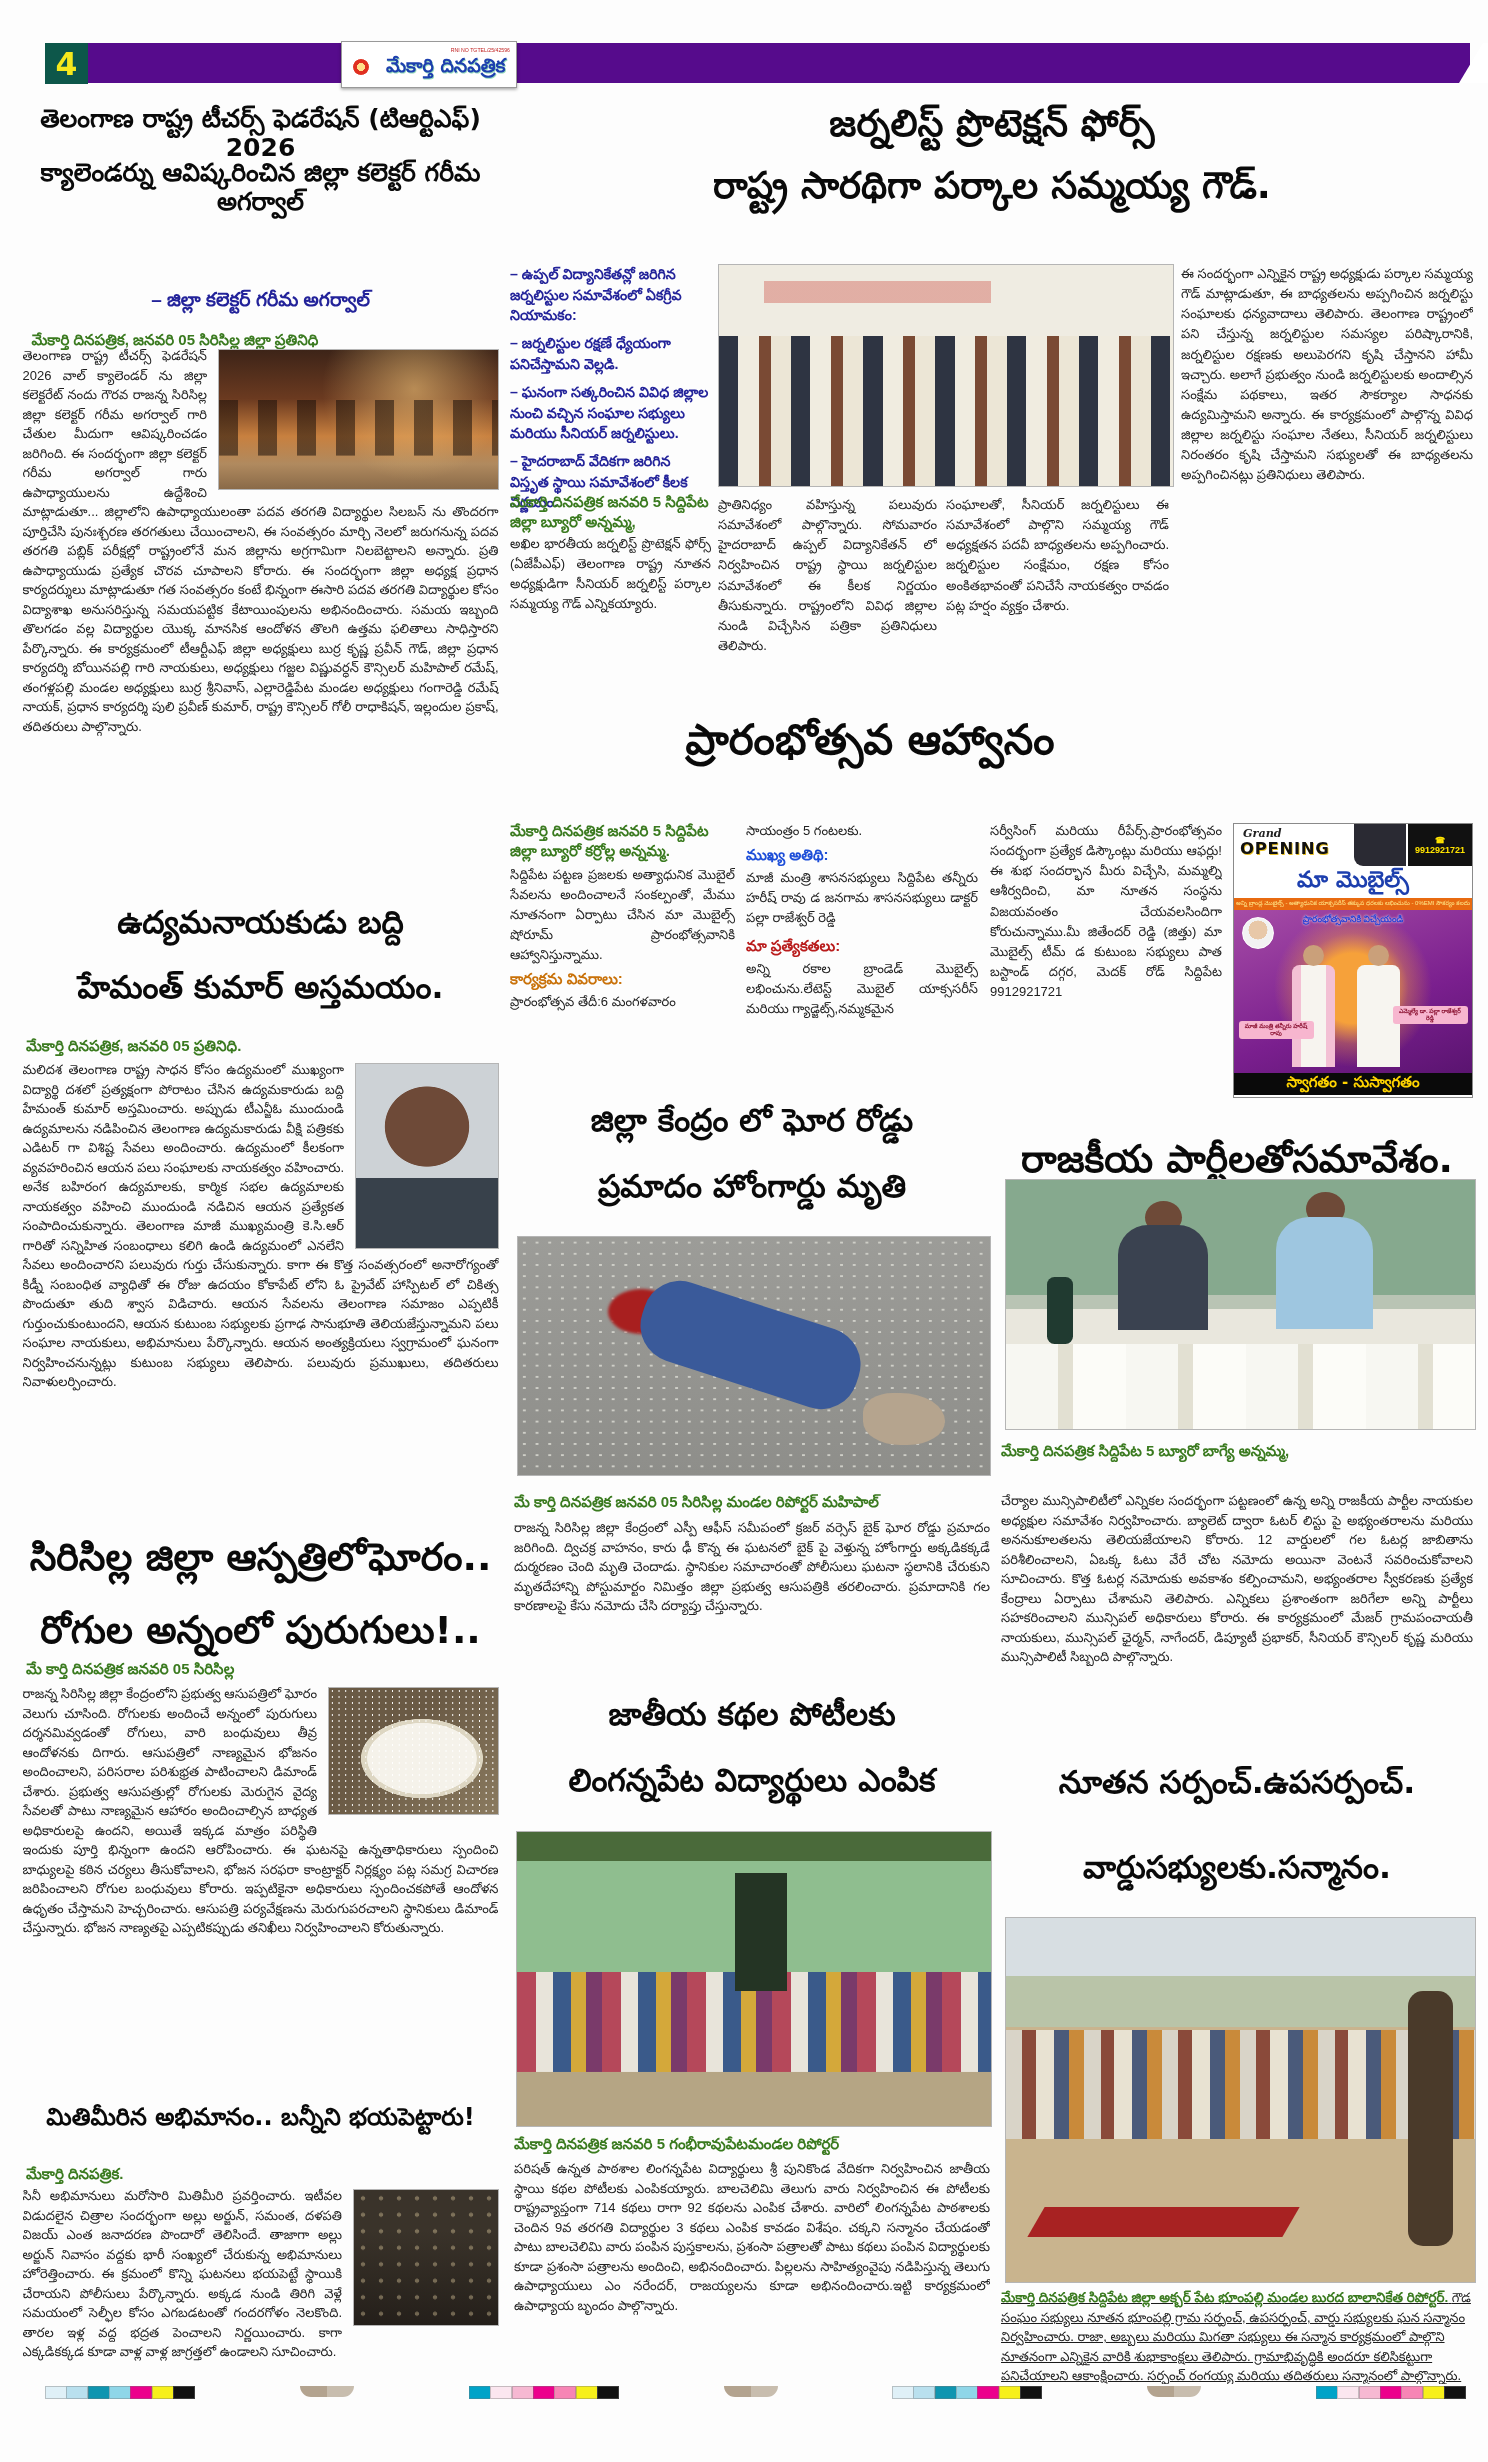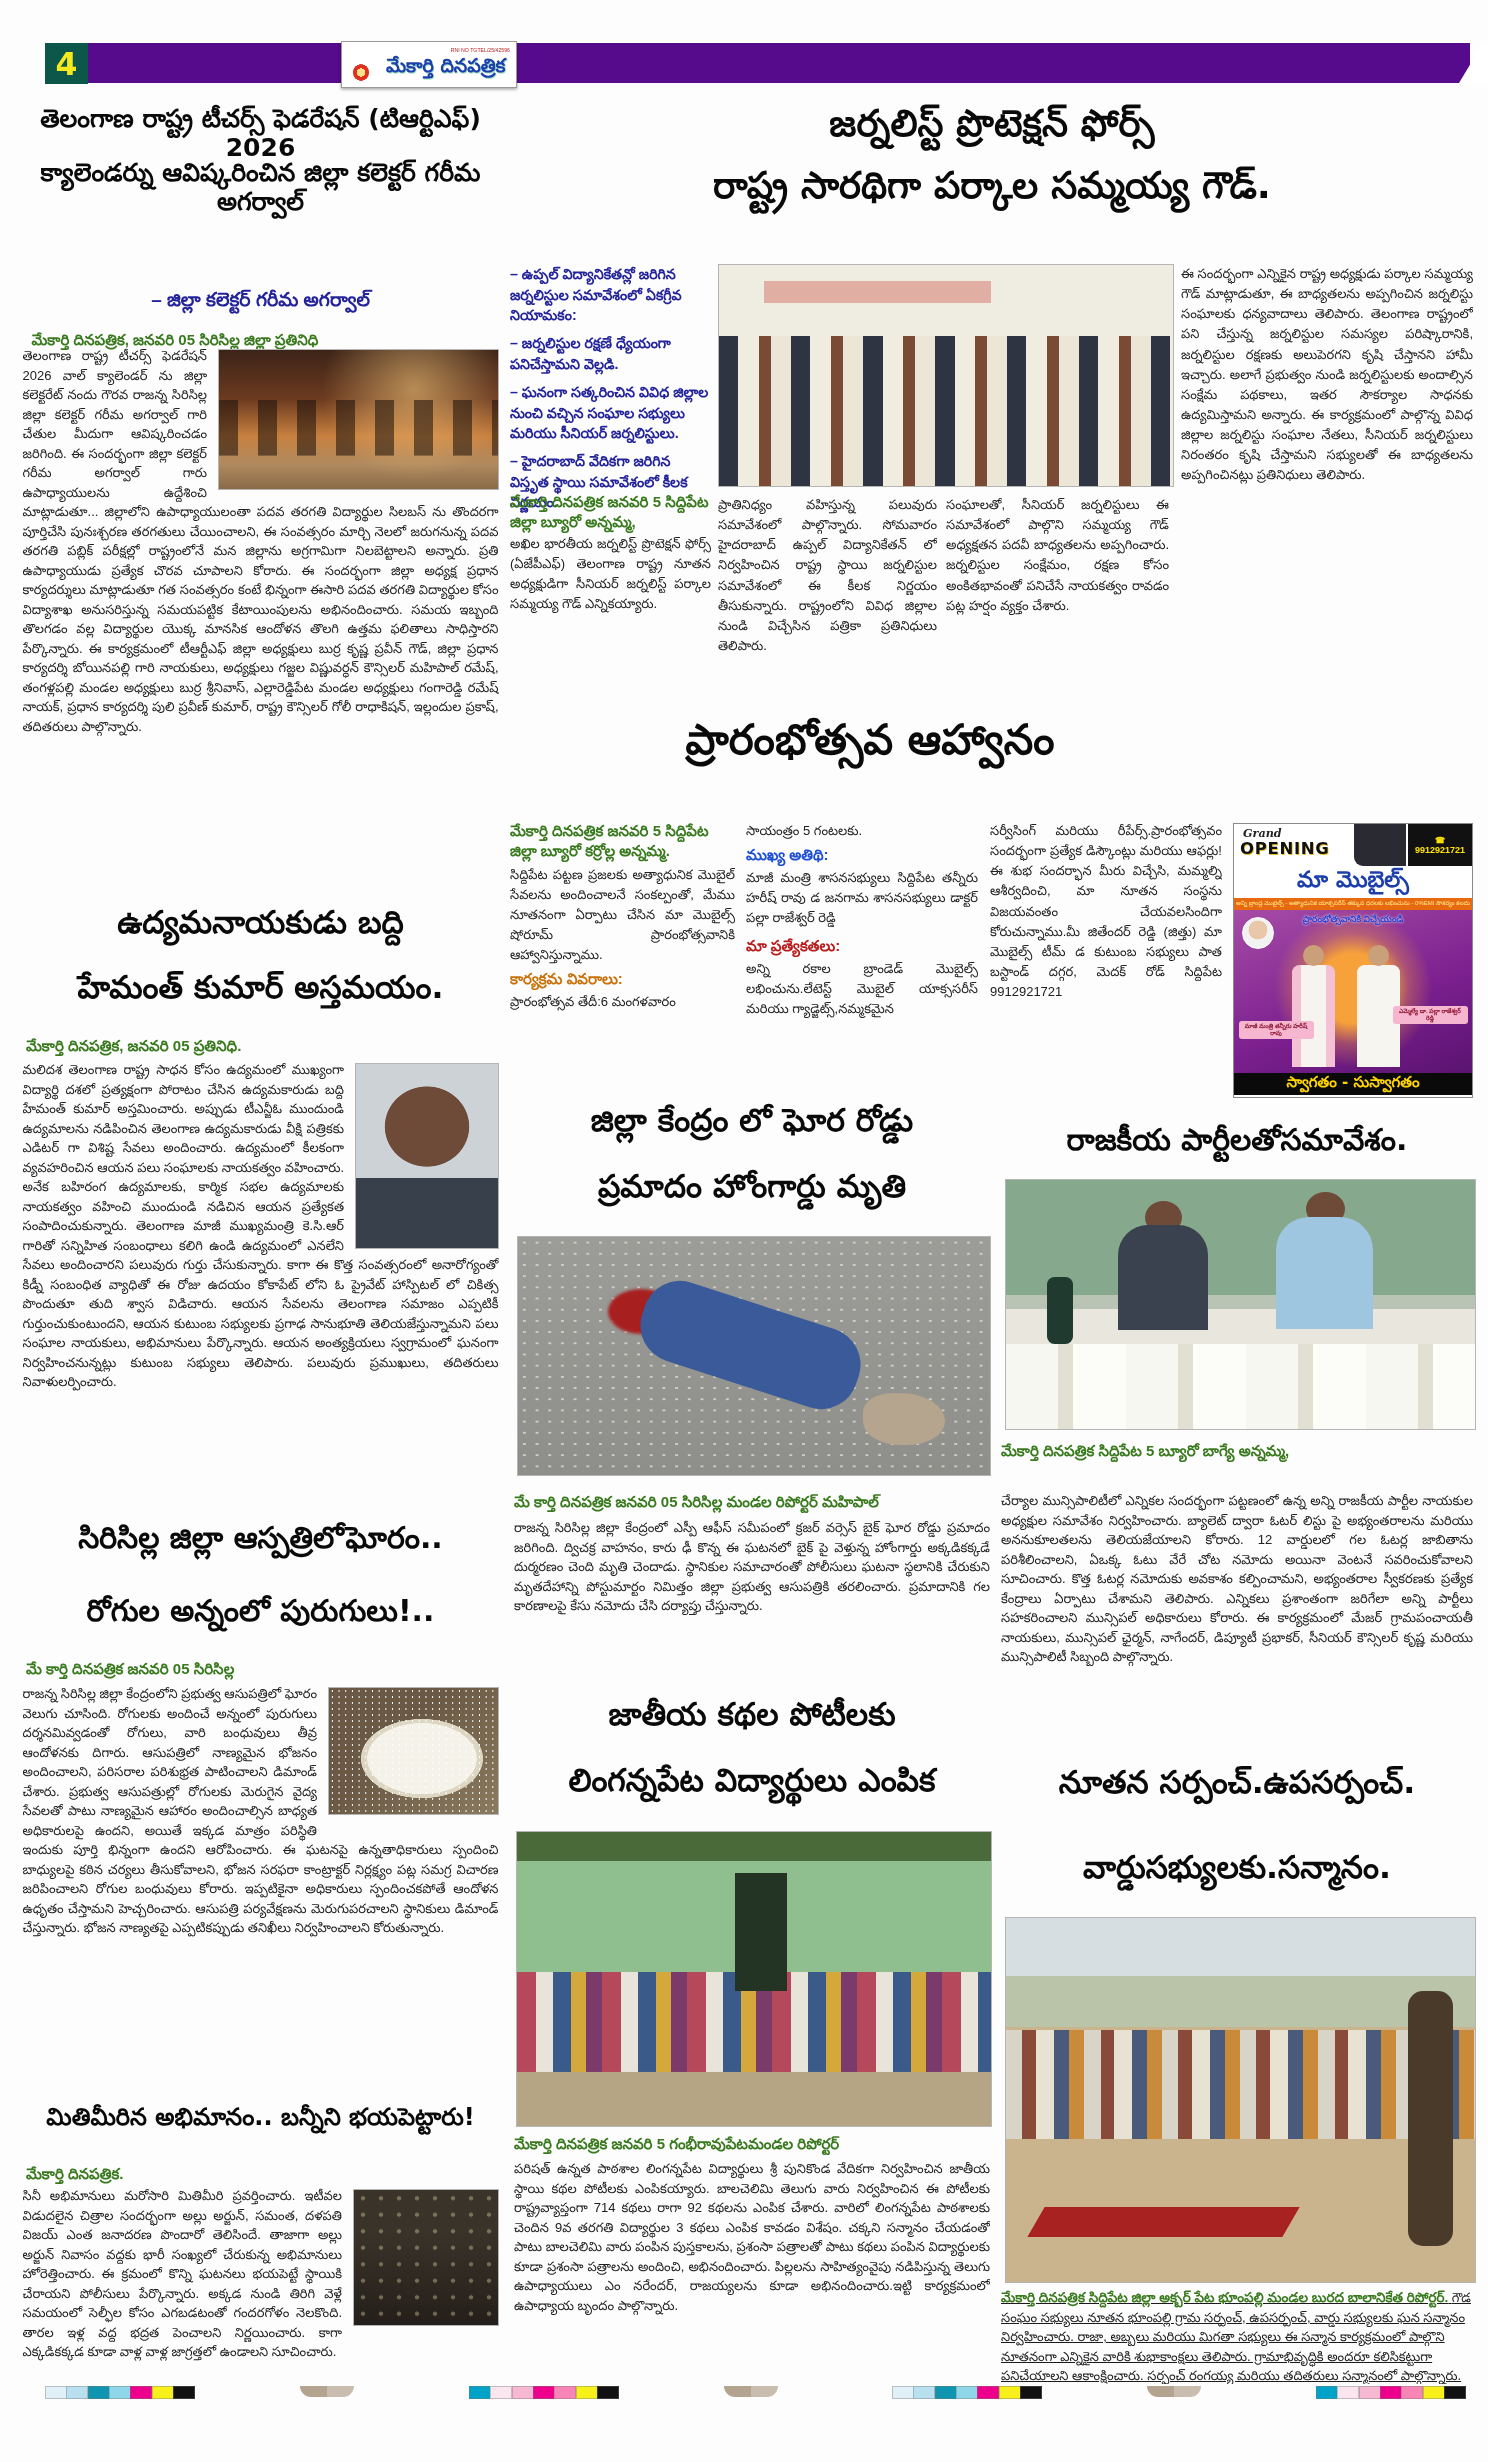--- a/index.html
+++ b/index.html
@@ -9,38 +9,38 @@
   
   .hdr-bar{left:45px;top:43px;width:1425px;height:40px;background:#560b8c;}
   .hdr-end{left:1459px;top:43px;width:30px;height:40px;background:#ffffff;
            clip-path:polygon(24px 0,100% 0,100% 100%,0 100%);}
   .pageno-box{left:45px;top:43px;width:43px;height:40px;background:#0d574a;display:flex;
               align-items:center;justify-content:center;border-top:1.5px solid #0d574a;}
   .pageno{font-size:31.5px;font-weight:bold;color:#f5e81c;font-family:"DejaVu Sans",sans-serif;}
   .masthead{left:341px;top:41px;width:174px;height:45px;background:#ffffff;border:0.7px solid #999;
             box-shadow:0 2.2px 3px rgba(0,0,0,.35);display:flex;flex-direction:column;align-items:center;justify-content:center;}
   .masthead-rni{font-size:5.2px;color:#c02020;line-height:1;align-self:flex-end;margin-right:6px;}
-  .masthead-row{display:flex;align-items:flex-end;gap:17px;}
+  .masthead-row{display:flex;align-items:center;gap:17px;}
   .masthead-sun{width:16.5px;height:16.5px;border-radius:50%;
                 background:radial-gradient(circle,#ffe08a 0 35%,#e03020 36% 70%,transparent 71%);}
   .masthead-title{font-size:19px;font-weight:bold;color:#1d3fae;font-family:"DejaVu Sans",sans-serif;
                   text-shadow:0.7px 0.7px 0 #9db;}
   .date-wedge{left:1034px;top:43px;width:401px;height:40px;background:#ffffff;
               clip-path:polygon(34px 0,100% 0,calc(100% - 34px) 100%,0 100%);
               display:flex;align-items:center;justify-content:center;}
   .date-text{font-size:33px;font-weight:900;letter-spacing:1.5px;color:#090909;
              font-family:"DejaVu Serif",serif;}
   
   .headline{font-weight:bold;color:#0a0a0a;text-align:center;line-height:1.15;
             font-family:"DejaVu Sans",sans-serif;}
   .h-a{font-size:25px;}
   .h-b{font-size:37px;}
   .h-c{font-size:42px;}
   .h-d{font-size:31.5px;}
-  .h-e{font-size:30px;}
+  .h-e{font-size:38px;margin-top:15px;}
   .h-f{font-size:24px;}
   .subhead-navy{color:#23239a;font-weight:bold;text-align:center;font-size:19px;line-height:1.45;}
   .dateline{color:#3a7a1f;font-weight:bold;font-size:15px;line-height:1.3;}
   .body-text{font-size:13px;line-height:1.5;text-align:justify;color:#202020;overflow:hidden;}
   .col-text{font-size:13px;line-height:1.55;text-align:justify;color:#202020;overflow:hidden;}
   .mini-head{font-weight:bold;font-size:15px;margin:4.5px 0 1.5px 0;}
   .mh-orange{color:#c9720a;}
   .mh-blue{color:#1d4ed8;}
   .mh-red{color:#b91c1c;margin-top:8px;}
   

